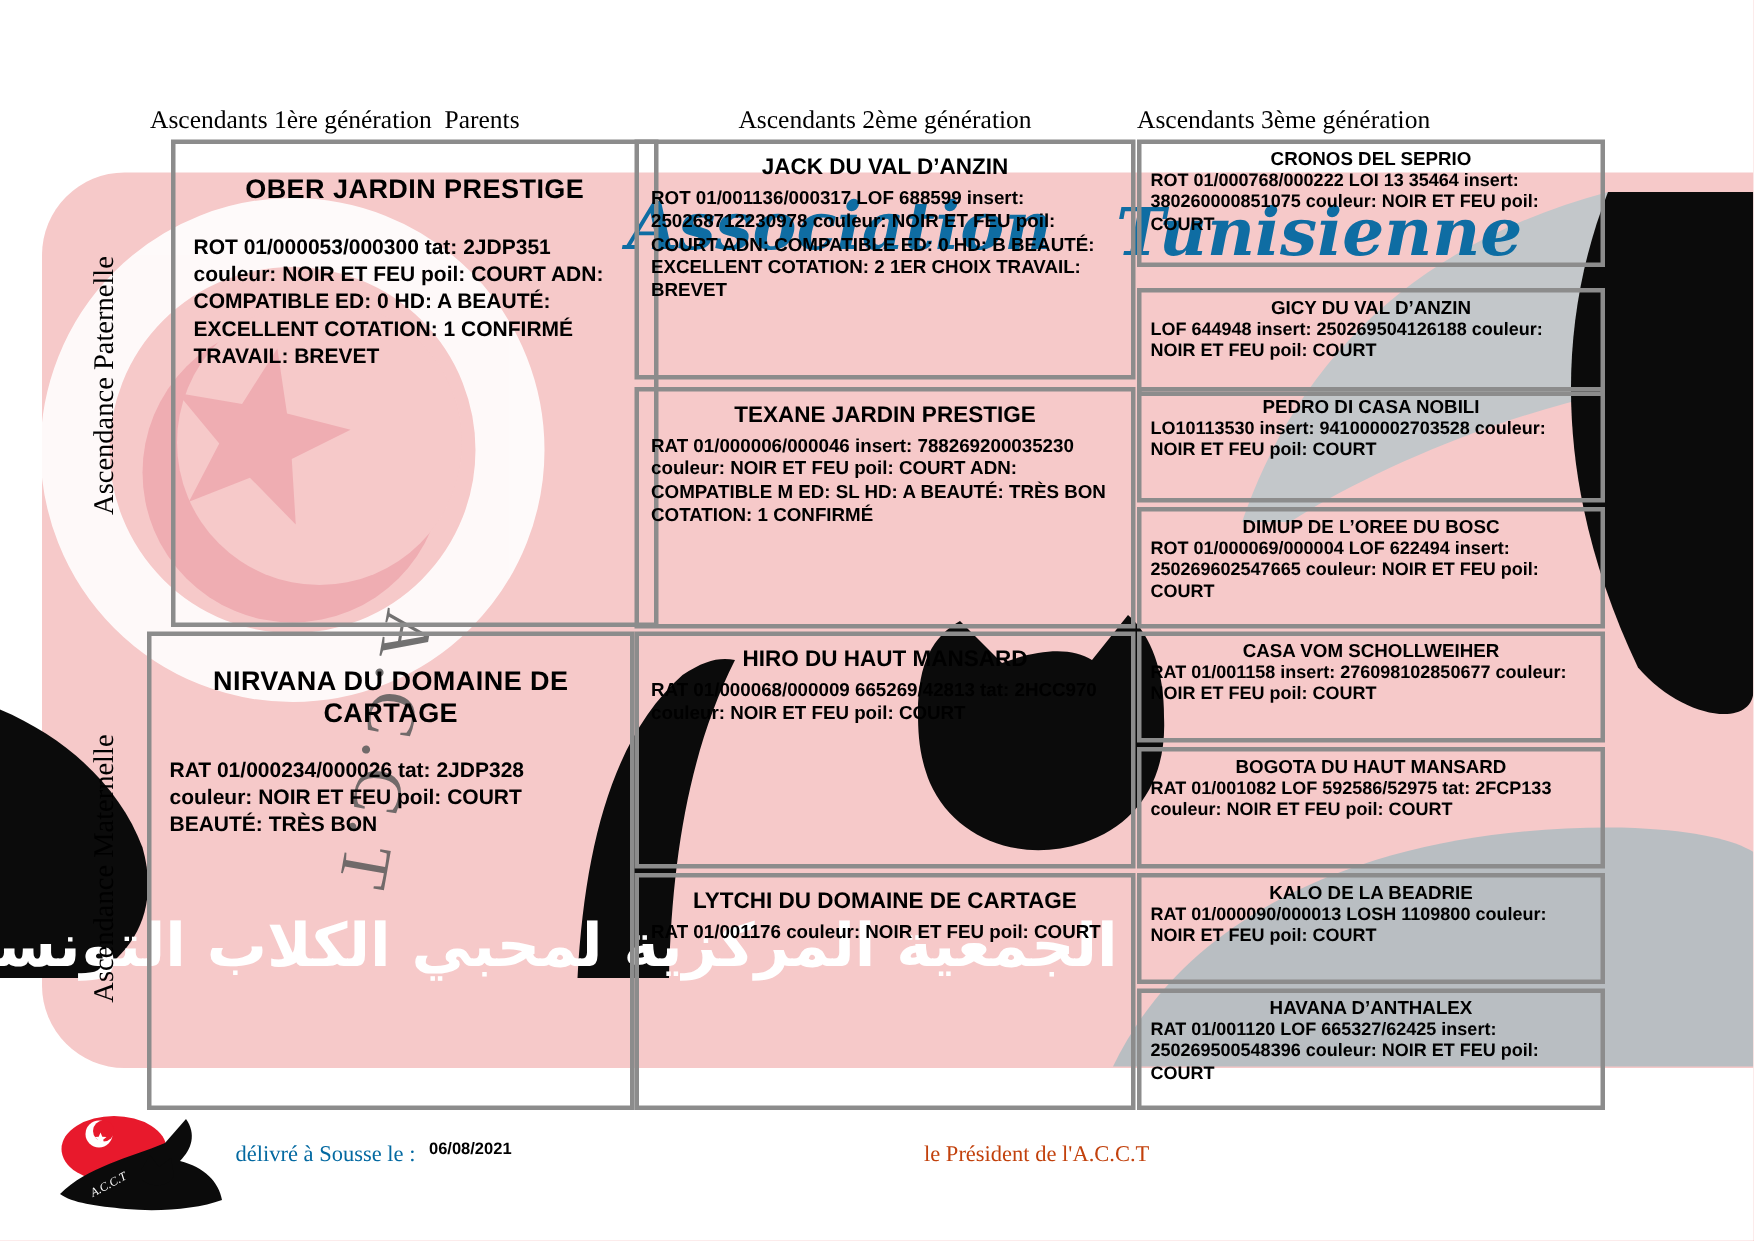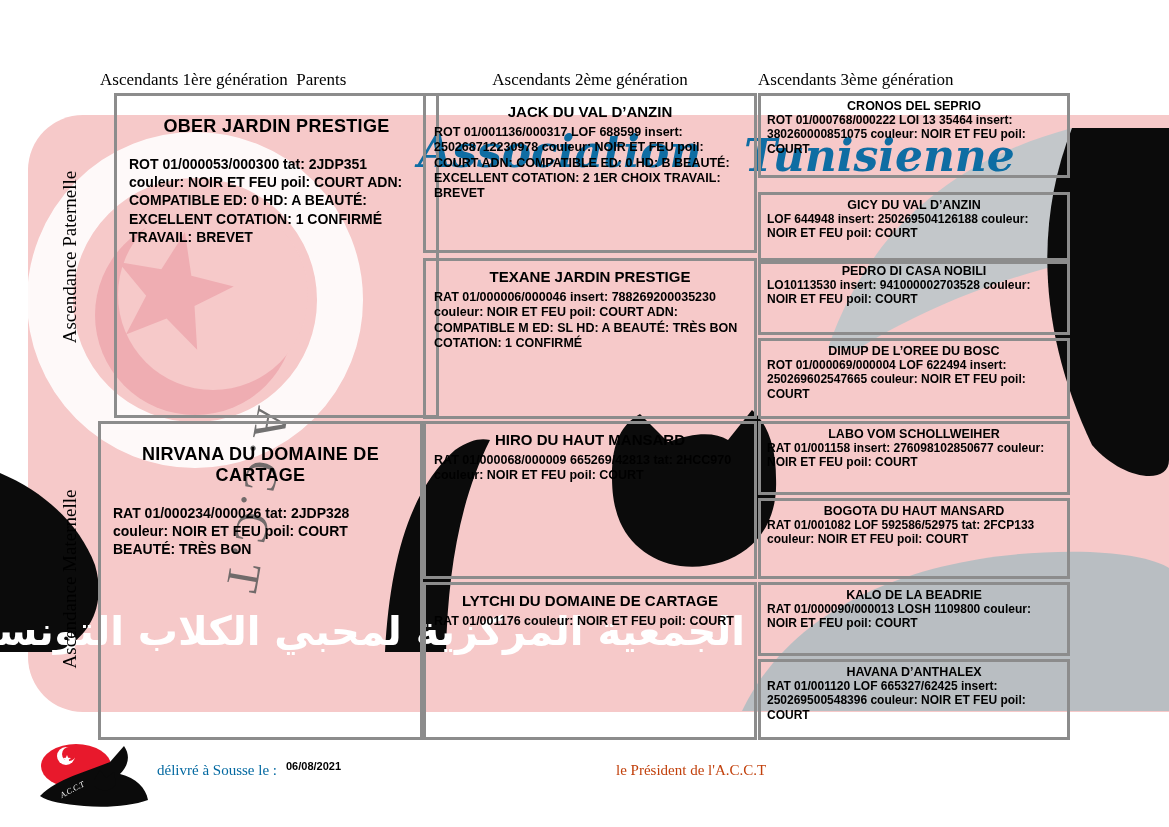--- a/index.html
+++ b/index.html
@@ -174,21 +174,21 @@
   </div>
   <div class="cell g3" id="cell-g3-2">
     <div class="name">PEDRO DI CASA NOBILI</div>
     <div class="details">LO10113530 insert: 941000002703528 couleur: NOIR ET FEU poil: COURT</div>
   </div>
   <div class="cell g3" id="cell-g3-3">
     <div class="name">DIMUP DE L’OREE DU BOSC</div>
     <div class="details">ROT 01/000069/000004 LOF 622494 insert: 250269602547665 couleur: NOIR ET FEU poil: COURT</div>
   </div>
   <div class="cell g3" id="cell-g3-4">
-    <div class="name">LABO VOM SCHOLLWEIHER</div>
+    <div class="name">CASA VOM SCHOLLWEIHER</div>
     <div class="details">RAT 01/001158 insert: 276098102850677 couleur: NOIR ET FEU poil: COURT</div>
   </div>
   <div class="cell g3" id="cell-g3-5">
     <div class="name">BOGOTA DU HAUT MANSARD</div>
     <div class="details">RAT 01/001082 LOF 592586/52975 tat: 2FCP133 couleur: NOIR ET FEU poil: COURT</div>
   </div>
   <div class="cell g3" id="cell-g3-6">
     <div class="name">KALO DE LA BEADRIE</div>
     <div class="details">RAT 01/000090/000013 LOSH 1109800 couleur: NOIR ET FEU poil: COURT</div>
   </div>

